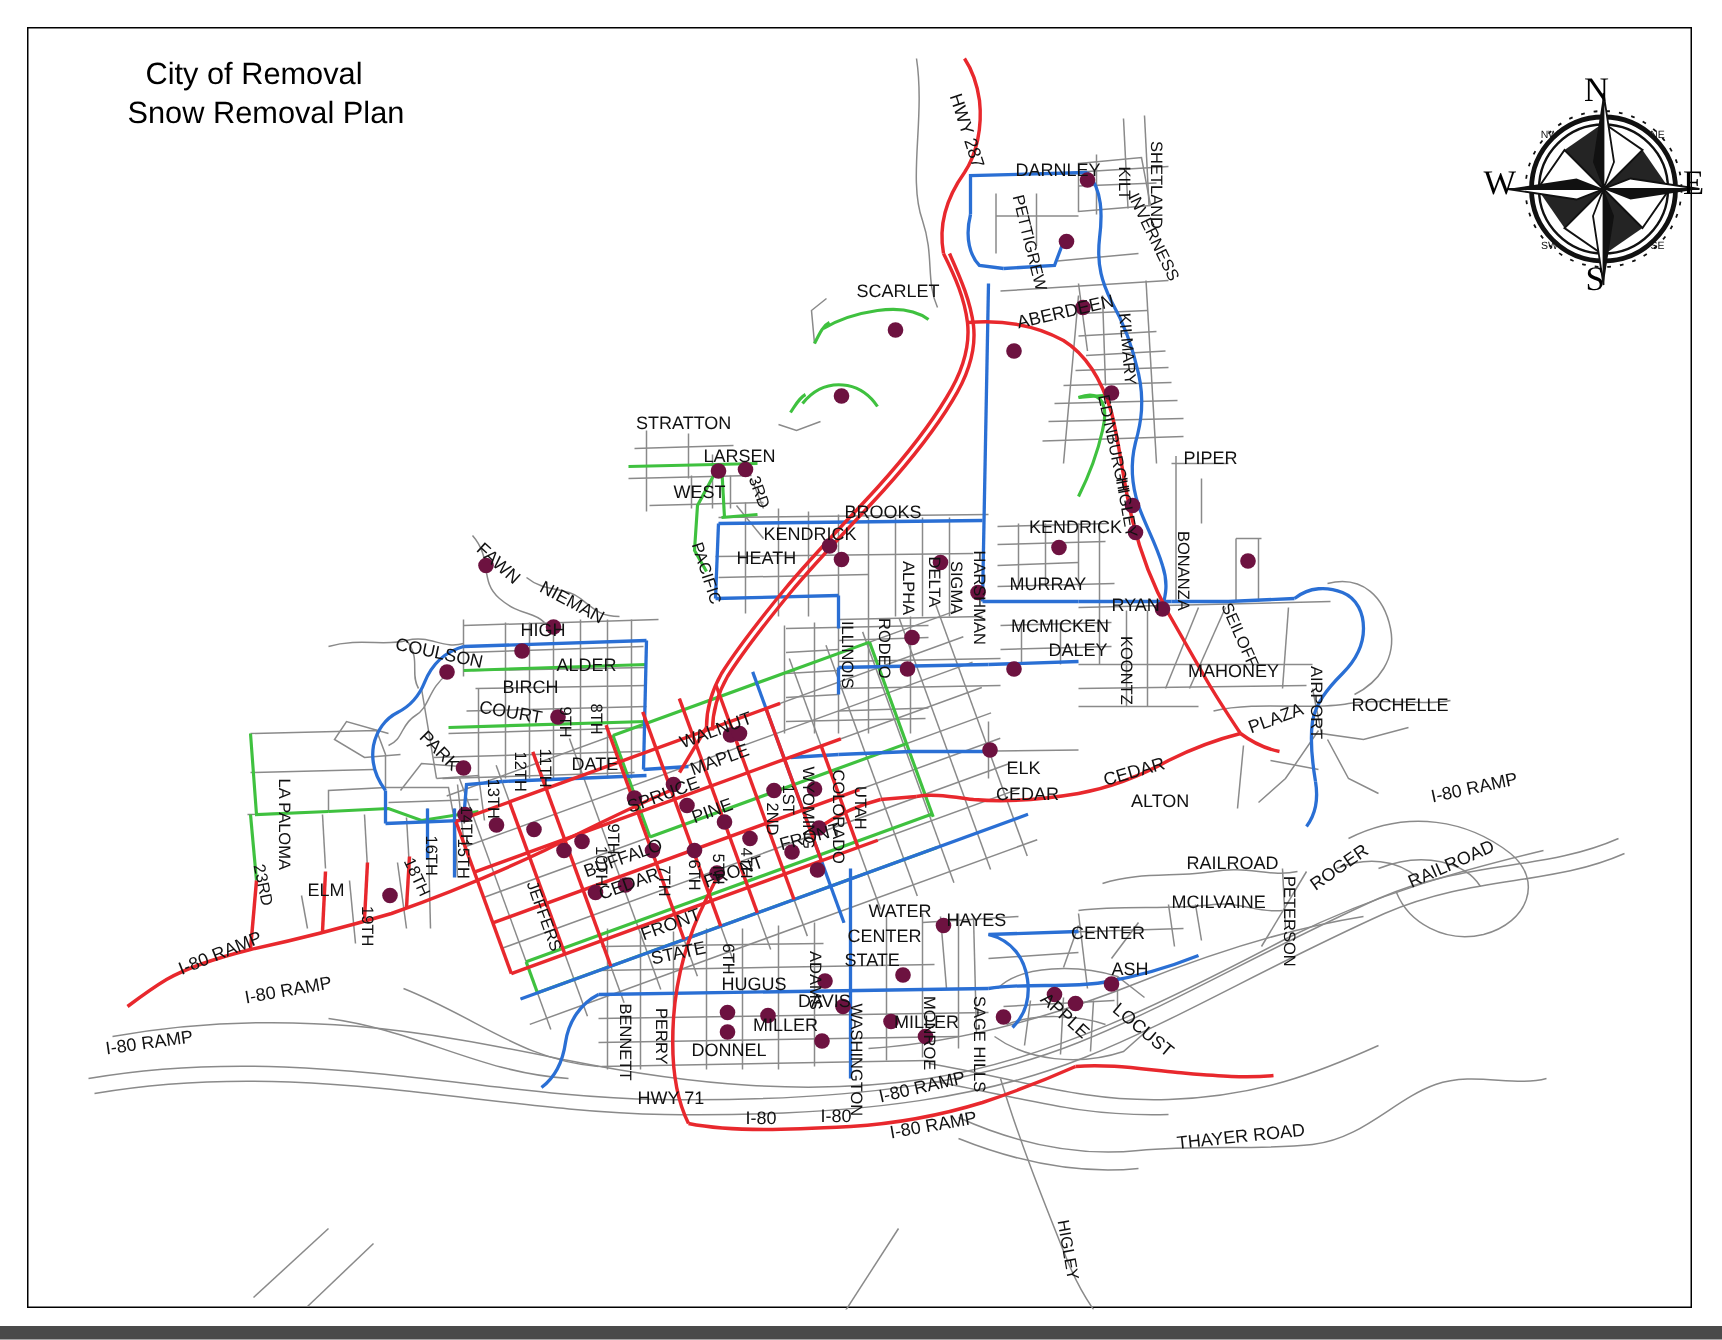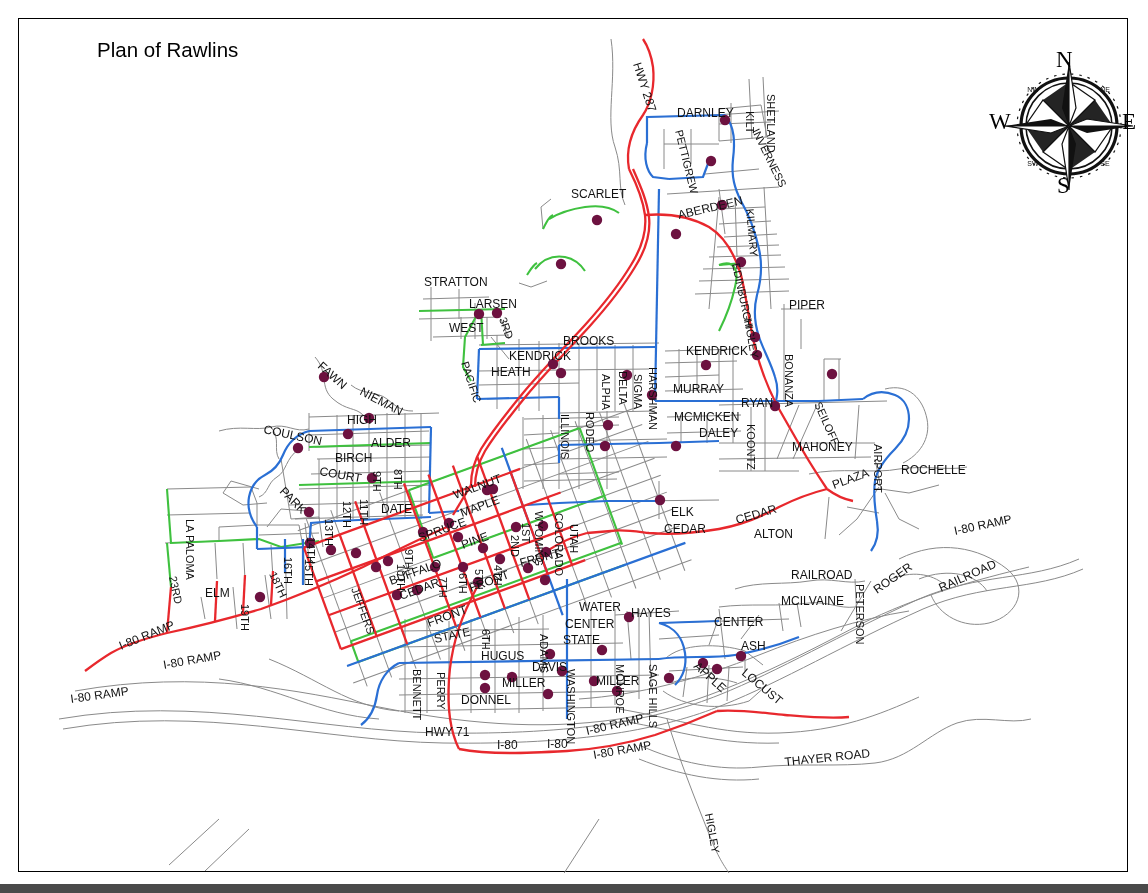--- a/index.html
+++ b/index.html
@@ -568,21 +568,22 @@
           <text x="575" y="740" font-size="12" transform="rotate(-10 575 740)">I-80 RAMP</text>
           <text x="102" y="631" font-size="12" transform="rotate(-22 102 631)">I-80 RAMP</text>
           <text x="145" y="650" font-size="12" transform="rotate(-10 145 650)">I-80 RAMP</text>
           <text x="52" y="684" font-size="12" transform="rotate(-8 52 684)">I-80 RAMP</text>
           <text x="766" y="747" font-size="12" transform="rotate(-6 766 747)">THAYER ROAD</text>
           <text x="686" y="795" font-size="11" transform="rotate(80 686 795)">HIGLEY</text>
         </g>
       </svg>
 
     <div id="title">
-      <div class="t-l1">Plan of Rawlins</div>
+      <div class="t-l1">City of Removal</div>
+      <div class="t-l2">Snow Removal Plan</div>
     </div>
 
     <div id="compass">
       <svg viewBox="0 0 150 155" width="150" height="155">
         <g transform="translate(75,77)">
           <circle r="48" fill="none" stroke="#111" stroke-width="3.2"></circle>
           <circle r="43" fill="none" stroke="#111" stroke-width="1.6"></circle>
           <circle r="52" fill="none" stroke="#111" stroke-width="1.2" stroke-dasharray="2.5 6"></circle>
 
           <g fill="#111">

